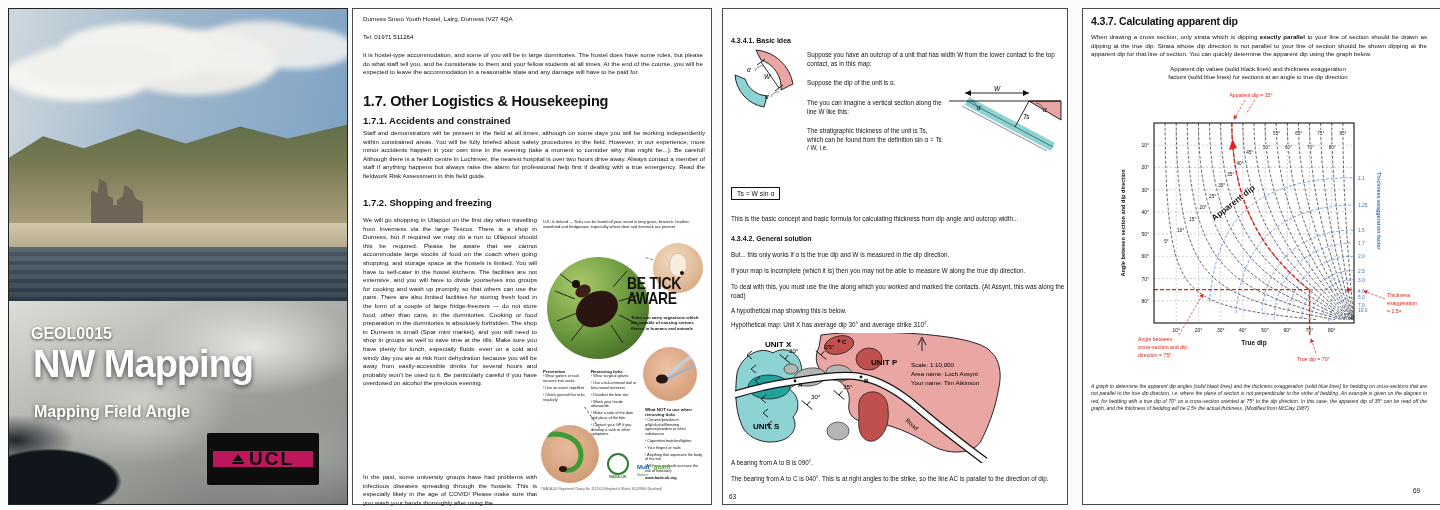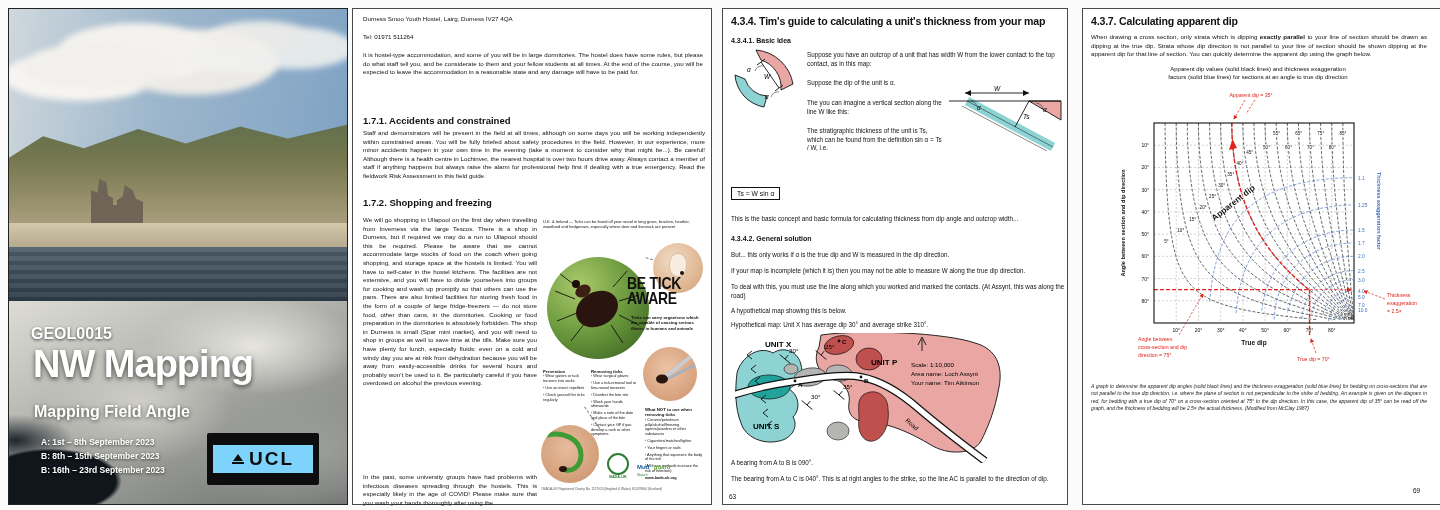--- a/index.html
+++ b/index.html
@@ -24,21 +24,21 @@
      radial-gradient(ellipse 90px 40px at 2% 68%,#1e262d 0%,transparent 65%),
      radial-gradient(ellipse 150px 70px at 72% 22%,#e6e5e0 0%,transparent 70%),
      radial-gradient(ellipse 130px 85px at 38% 50%,#cfcec8 0%,transparent 72%),
      radial-gradient(ellipse 170px 95px at 88% 72%,#9da09b 0%,transparent 75%),
      linear-gradient(155deg,#dddcd7 0%,#b8b8b3 35%,#8f918d 70%,#6d6f6e 100%)}
   .cov-code{left:22px;top:316px;font-size:16px;font-weight:bold;color:#fff;text-shadow:0 1px 3px rgba(0,0,0,.7)}
   .cov-title{left:24px;top:334px;font-size:38px;font-weight:bold;letter-spacing:-1px;color:#fff;text-shadow:0 2px 5px rgba(0,0,0,.65)}
   .cov-sub{left:25px;top:394px;font-size:16px;font-weight:bold;color:#fff;text-shadow:0 1px 4px rgba(0,0,0,.65)}
   .cov-dates{left:32px;top:426px;font-size:8.5px;font-weight:bold;color:#fff;line-height:14px;text-shadow:0 1px 3px rgba(0,0,0,.7)}
   .ucl{left:198px;top:424px;width:112px;height:52px;background:#0d0d0d;border-radius:2px;display:flex;align-items:center;justify-content:center}
-  .ucl-inner{width:100px;height:28px;background:#7dd3fc;display:flex;align-items:center;justify-content:center;gap:5px}
+  .ucl-inner{width:100px;height:16px;background:#be185d;display:flex;align-items:center;justify-content:center;gap:5px}
   .portico{display:inline-flex;flex-direction:column;align-items:center}
   .portico .tri{width:0;height:0;border-left:5px solid transparent;border-right:5px solid transparent;border-bottom:7px solid #0d0d0d}
   .portico .bar{width:12px;height:2px;background:#0d0d0d;margin-top:1px}
   .ucl-word{font-size:19px;font-weight:bold;letter-spacing:2px;color:#0d0d0d}
   
   .t6{font-size:6.2px;line-height:8.6px;text-align:justify}
   .h1a{font-size:14.5px;font-weight:bold;letter-spacing:-.2px}
   .h2a{font-size:9.5px;font-weight:bold}
   .h1b{font-size:10.6px;font-weight:bold;letter-spacing:-.2px}
   .h2b{font-size:7px;font-weight:bold}
@@ -99,40 +99,36 @@
   <div class="abs hills"></div>
   <div class="castle" style="left:82px;top:168px;width:22px;height:46px;clip-path:polygon(0 100%,0 28%,30% 34%,38% 4%,70% 12%,78% 40%,100% 46%,100% 100%)"></div>
   <div class="castle" style="left:108px;top:176px;width:26px;height:38px;clip-path:polygon(0 100%,0 40%,22% 30%,30% 0,60% 14%,72% 36%,100% 44%,100% 100%)"></div>
   <div class="castle" style="left:100px;top:196px;width:12px;height:18px"></div>
   <div class="abs beach"></div>
   <div class="abs water"></div>
   <div class="abs rocks"></div>
   <div class="abs cov-code">GEOL0015</div>
   <div class="abs cov-title">NW Mapping</div>
   <div class="abs cov-sub">Mapping Field Angle</div>
-  <div class="abs cov-dates">
-    <span style="display:block">A: 1st – 8th  September 2023</span>
-    <span style="display:block">B: 8th – 15th  September 2023</span>
-    <span style="display:block">B: 16th – 23rd  September 2023</span>
-  </div>
   <div class="abs ucl">
     <div class="ucl-inner">
       <span class="portico">
           <span class="tri"></span>
           <span class="bar"></span>
         </span>
       <span class="ucl-word">UCL</span>
     </div>
   </div>
 </div>
 
 <div class="page" id="p2">
   <div class="abs t6" style="left:10px;top:6px;width:340px">Durness Smoo Youth Hostel, Lairg, Durness IV27 4QA</div>
   <div class="abs t6" style="left:10px;top:24px;width:200px">Tel: 01971 511264</div>
   <div class="abs t6" style="left:10px;top:42px;width:340px">It is hostel-type accommodation, and some of you will be in large dormitories. The hostel does have some rules, but please do what staff tell you, and be considerate to them and your fellow students at all times. At the end of the course, you will be expected to leave the accommodation in a reasonable state and any damage will have to be paid for.</div>
+  <div class="abs h1a" style="left:10px;top:84px">1.7.  Other Logistics &amp; Housekeeping</div>
   <div class="abs h2a" style="left:10px;top:106px">1.7.1.  Accidents and constrained</div>
   <div class="abs t6" style="left:10px;top:120px;width:342px">Staff and demonstrators will be present in the field at all times, although on some days you will be working independently within constrained areas. You will be fully briefed about safety procedures in the field. However, in our experience, more minor accidents happen in your own time in the evening (take a moment to consider why that might be...). Be careful! Although there is a health centre in Lochinver, the nearest hospital is over two hours drive away. Always contact a member of staff if anything happens but always raise the alarm for professional help first if dealing with a true emergency. Read the fieldwork Risk Assessment in this field guide.</div>
   <div class="abs h2a" style="left:10px;top:188px">1.7.2.  Shopping and freezing</div>
   <div class="abs t6" style="left:10px;top:207px;width:174px">We will go shopping in Ullapool on the first day when travelling from Inverness via the large Tescos. There is a shop in Durness, but if required we may do a run to Ullapool should this be required. Please be aware that we cannot accommodate large stocks of food on the coach when going shopping, and storage space at the hostels is limited. You will have to self-cater in the hostel kitchens. The facilities are not extensive, and you will have to divide yourselves into groups for cooking and wash up promptly so that others can use the pans. There are also limited facilities for storing fresh food in the form of a couple of large fridge-freezers — do not store food, other than cans, in the dormitories. Cooking or food preparation in the dormitories is absolutely forbidden. The shop in Durness is small (Spar mini market), and you will need to shop in groups as well to save time at the tills. Make sure you have plenty for lunch, especially fluids: even on a cold and windy day you are at risk from dehydration because you will be away from easily-accessible drinks for several hours and probably won't be used to it. Be particularly careful if you have overdosed on alcohol the previous evening.</div>
   <div class="abs t6" style="left:10px;top:464px;width:174px">In the past, some university groups have had problems with infectious diseases spreading through the hostels. This is especially likely in the age of COVID! Please make sure that you wash your hands thoroughly after using the</div>
 
   <div class="abs" style="left:188px;top:210px;width:164px;height:284px">
     <div class="abs tiny" style="left:2px;top:0;width:158px">U.K. &amp; Ireland — Ticks can be found all year round in long grass, bracken, heather, woodland and hedgerows, especially where deer and livestock are present</div>
     <div class="dashln" style="left:104px;top:42px;width:26px;transform:rotate(18deg)"></div>
     <div class="dashln" style="left:104px;top:142px;width:24px;transform:rotate(-28deg)"></div>
@@ -211,21 +207,20 @@
     <div class="abs" style="left:96px;top:236px;width:40px">
       <span style="font-size:6px;font-weight:bold;color:#1b5ea6">Mud</span>
       <span style="font-size:6px;font-weight:bold;color:#62a83c">guard</span>
       <div style="font-size:3.6px;font-style:italic;color:#2f7d32">Nature</div>
     </div>
     <div class="abs" style="left:0;top:268px;width:160px;font-size:3.2px;color:#555">©BADA-UK Registered Charity No. 1117020 (England &amp; Wales) SC039364 (Scotland)</div>
   </div>
 </div>
 
 <div class="page" id="p3">
-  <div class="abs h1b" style="left:8px;top:6px;width:334px">4.3.4.  Tim's guide to calculating a unit's thickness from your map</div>
   <div class="abs h2b" style="left:8px;top:28px">4.3.4.1.  Basic Idea</div>
 
   <svg class="abs" style="left:10px;top:40px" width="64" height="60" viewBox="0 0 64 60">
     <path class="pkf" d="M23,1 A41,41 0 0 1 60,35 L48,41 A29,29 0 0 0 28,11 Z"></path>
     <path class="tlf" d="M2,26 A35,35 0 0 0 31,58 L34,47 A24,24 0 0 1 12,30 Z"></path>
     <line x1="28" y1="13" x2="46" y2="39" class="k"></line>
     <line x1="24" y1="16" x2="32" y2="10" class="k"></line>
     <line x1="42" y1="42" x2="50" y2="36" class="k"></line>
     <path class="kthin" d="M22,22 a7,7 0 0 1 8,-5"></path>
     <text class="dlab" x="14" y="23">α</text>

